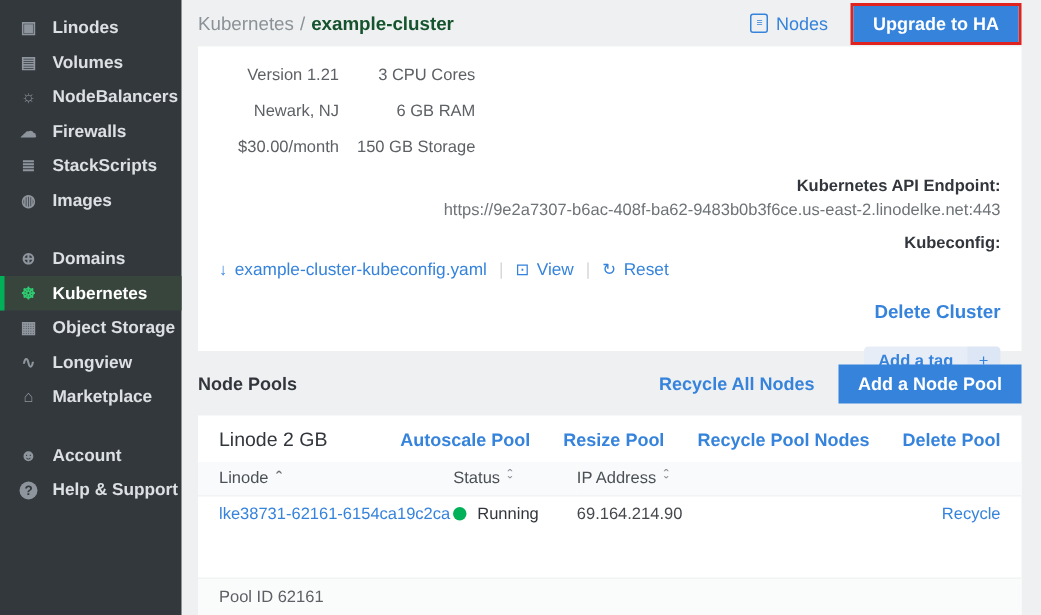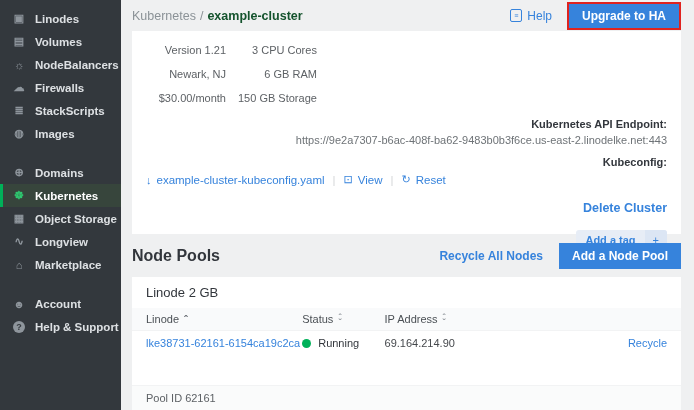--- a/index.html
+++ b/index.html
@@ -77,21 +77,21 @@
   .tag-chip {
     display: inline-flex; align-items: stretch; height: 20px;
     border-radius: 3px; overflow: hidden; background: #e7edf6;
     font-size: 11px; color: #3683dc; cursor: pointer;
   }
   .tag-label { padding: 0 9px; display: flex; align-items: center; font-weight: bold; }
   .tag-plus { padding: 0 8px; display: flex; align-items: center; background: #dce6f4; color: #5f9aе0; }
 
   
   .pools-bar { height: 43px; display: flex; align-items: center; justify-content: space-between; }
-  .pools-title { font-size: 16px; font-weight: bold; color: #32363c; }
+  .pools-title { font-size: 12px; font-weight: bold; color: #32363c; }
   .pools-bar-right { display: flex; align-items: center; gap: 16px; }
   .link { color: #3683dc; font-size: 12px; cursor: pointer; }
   .link-bold { font-weight: bold; }
   .btn-add-pool {
     background: #3683dc; color: #fff; border: 0;
     padding: 6px 13px; font-size: 12px; font-weight: bold;
     font-family: "Liberation Sans", sans-serif; cursor: pointer;
   }
 
   .pool-card { flex: 1; display: flex; flex-direction: column; overflow: hidden; }
@@ -193,21 +193,21 @@
 
 <div class="main">
 
   <div class="topbar">
     <div class="breadcrumb">
       <span class="crumb-link">Kubernetes</span><span class="crumb-sep">/</span><span class="crumb-current">example-cluster</span>
     </div>
     <div class="topbar-right">
       <span class="docs">
         <span class="docs-icon">≡</span>
-        <span>Help</span>
+        <span>Nodes</span>
       </span>
       <span class="annotation">
         <button class="btn-upgrade">Upgrade to HA</button>
       </span>
     </div>
   </div>
 
   <div class="card summary-card">
     <table class="specs">
       <tbody>
@@ -261,20 +261,26 @@
     <span class="pools-title">Node Pools</span>
     <div class="pools-bar-right">
       <span class="link link-bold">Recycle All Nodes</span>
       <button class="btn-add-pool">Add a Node Pool</button>
     </div>
   </div>
 
   <div class="card pool-card">
     <div class="pool-header">
       <span class="pool-name">Linode 2 GB</span>
+      <div class="pool-actions">
+        <span class="link">Autoscale Pool</span>
+        <span class="link">Resize Pool</span>
+        <span class="link">Recycle Pool Nodes</span>
+        <span class="link">Delete Pool</span>
+      </div>
     </div>
 
     <table class="nodes">
       <colgroup>
         <col class="col-linode">
           <col class="col-status">
           <col class="col-ip">
           <col class="col-actions">
       </colgroup>
       <thead>

